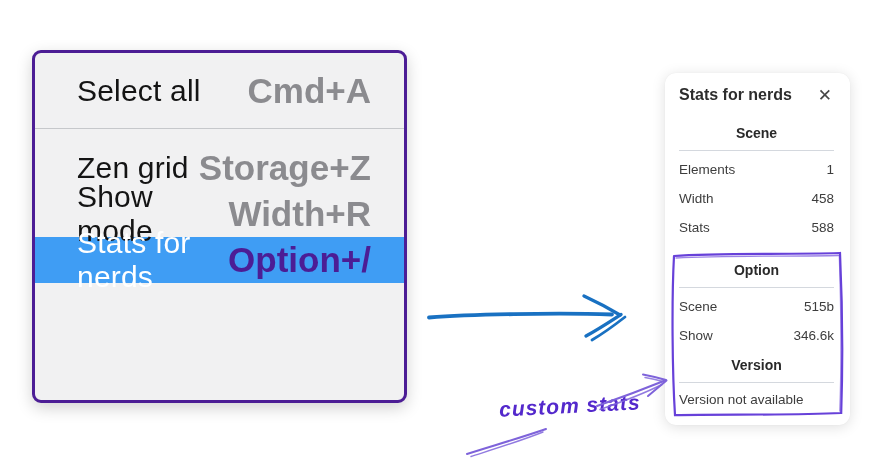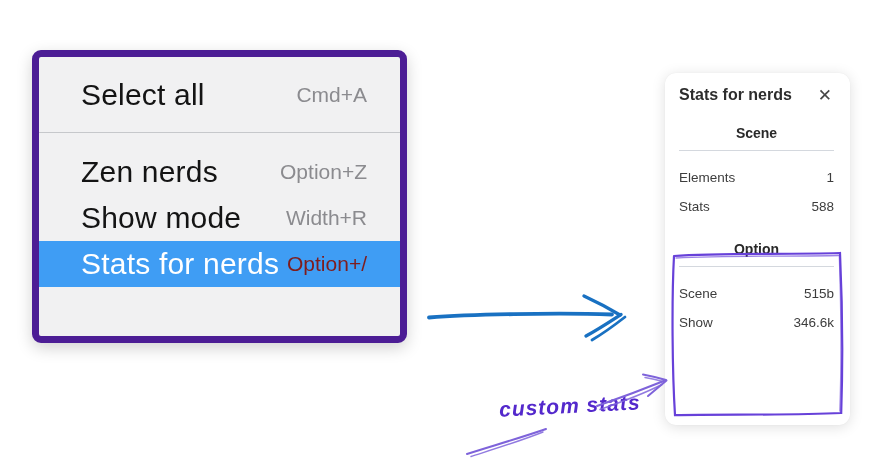--- a/index.html
+++ b/index.html
@@ -3,56 +3,56 @@
 <meta charset="utf-8">
 <style>
   html,body{margin:0;padding:0;background:#fff;}
   .stage{
     position:relative;width:873px;height:461px;overflow:hidden;background:#ffffff;
     font-family:"Liberation Sans",sans-serif;
   }
 
   
   .menu{
-    position:absolute;left:32px;top:50px;width:375px;height:293px;
-    background:#f1f1f2;border:7px solid #4c1d95;border-radius:9px;
+    position:absolute;left:32px;top:50px;width:375px;height:353px;
+    background:#f1f1f2;border:3px solid #4c1d95;border-radius:9px;
     box-shadow:0 5px 16px rgba(0,0,0,.18);
     box-sizing:border-box;overflow:hidden;
   }
   .menu-item{
     display:flex;justify-content:space-between;align-items:center;
     padding:0 33px 0 42px;box-sizing:border-box;
   }
   .menu-top .menu-item{height:75px;}
   .menu-divider{height:1px;background:#c6c8cb;}
   .menu-bottom{padding-top:16px;}
   .menu-bottom .menu-item{height:46px;}
   .mi-label{font-size:30px;color:#141414;letter-spacing:.2px;}
-  .mi-shortcut{font-size:21px;color:#8b8b8f;}
+  .mi-shortcut{font-size:35px;color:#8b8b8f;font-weight:bold;}
   .menu-item.highlighted{background:#3f9df4;}
   .menu-item.highlighted .mi-label{color:#ffffff;}
-  .menu-item.highlighted .mi-shortcut{color:#7f1d1d;}
+  .menu-item.highlighted .mi-shortcut{color:#4c1d95;}
 
   
   .panel{
     position:absolute;left:665px;top:73px;width:185px;height:352px;
     background:#ffffff;border-radius:11px;
     box-shadow:0 2px 14px rgba(0,0,0,.13), 0 0 1px rgba(0,0,0,.08);
     box-sizing:border-box;padding:12px 16px 10px 14px;color:#3d3d3d;
   }
   .panel-header{display:flex;justify-content:space-between;align-items:center;height:20px;}
   .panel-title{font-weight:bold;font-size:16px;color:#2d2d2d;}
   .panel-close{font-size:17px;color:#474747;line-height:1;cursor:default;padding:1px 2px;}
   .section-heading{
     text-align:center;font-weight:bold;font-size:14px;color:#292929;
     margin-top:19px;height:18px;line-height:18px;
   }
   .section-heading.tight{margin-top:6px;}
   .section-divider{height:1px;background:#d4d8de;margin-top:8px;}
-  .rows{margin-top:12px;}
+  .rows{margin-top:4px;}
   .stat-row{display:flex;justify-content:space-between;align-items:center;height:29px;font-size:13.5px;}
   .stat-label{color:#3d3d3d;}
   .stat-value{color:#3d3d3d;}
   .panel-note{font-size:13.5px;height:28px;display:flex;align-items:center;color:#3d3d3d;margin-top:2px;}
 
   
   .annotation-text{
     position:absolute;left:499px;top:394px;
     font-size:21px;font-style:italic;font-weight:bold;letter-spacing:1px;
     color:#5429cc;transform:rotate(-3deg);white-space:nowrap;
@@ -69,22 +69,22 @@
   <div class="menu">
     <div class="menu-top">
       <div class="menu-item">
         <span class="mi-label">Select all</span>
         <span class="mi-shortcut">Cmd+A</span>
       </div>
     </div>
     <div class="menu-divider"></div>
     <div class="menu-bottom">
       <div class="menu-item">
-        <span class="mi-label">Zen nerds</span>
-        <span class="mi-shortcut">Option+Z</span>
+        <span class="mi-label">Zen grid</span>
+        <span class="mi-shortcut">Storage+Z</span>
       </div>
       <div class="menu-item">
         <span class="mi-label">Show mode</span>
         <span class="mi-shortcut">Width+R</span>
       </div>
       <div class="menu-item highlighted">
         <span class="mi-label">Stats for nerds</span>
         <span class="mi-shortcut">Option+/</span>
       </div>
     </div>
@@ -98,20 +98,24 @@
 
     <div>
       <div class="section-heading">Scene</div>
       <div class="section-divider"></div>
       <div class="rows">
         <div class="stat-row">
           <span class="stat-label">Elements</span>
           <span class="stat-value">1</span>
         </div>
         <div class="stat-row">
+          <span class="stat-label">Width</span>
+          <span class="stat-value">458</span>
+        </div>
+        <div class="stat-row">
           <span class="stat-label">Stats</span>
           <span class="stat-value">588</span>
         </div>
       </div>
     </div>
 
     <div>
       <div class="section-heading">Option</div>
       <div class="section-divider"></div>
       <div class="rows">
@@ -119,20 +123,25 @@
           <span class="stat-label">Scene</span>
           <span class="stat-value">515b</span>
         </div>
         <div class="stat-row">
           <span class="stat-label">Show</span>
           <span class="stat-value">346.6k</span>
         </div>
       </div>
     </div>
 
+    <div>
+      <div class="section-heading tight">Version</div>
+      <div class="section-divider"></div>
+      <div class="panel-note">Version not available</div>
+    </div>
   </div>
 
   <div class="annotation-text">custom stats</div>
 
   <svg class="overlay" viewBox="0 0 873 461">
 
     <g stroke="#1971c2" fill="none" stroke-linecap="round">
       <path d="M429 317.5 C 468 314.5, 555 312.5, 612 314.5" stroke-width="3.8"></path>
       <path d="M584 296 C 597 302, 610 309, 620 315" stroke-width="3.4"></path>
       <path d="M586 336 C 599 329, 611 321, 621 314.5" stroke-width="3.4"></path>

